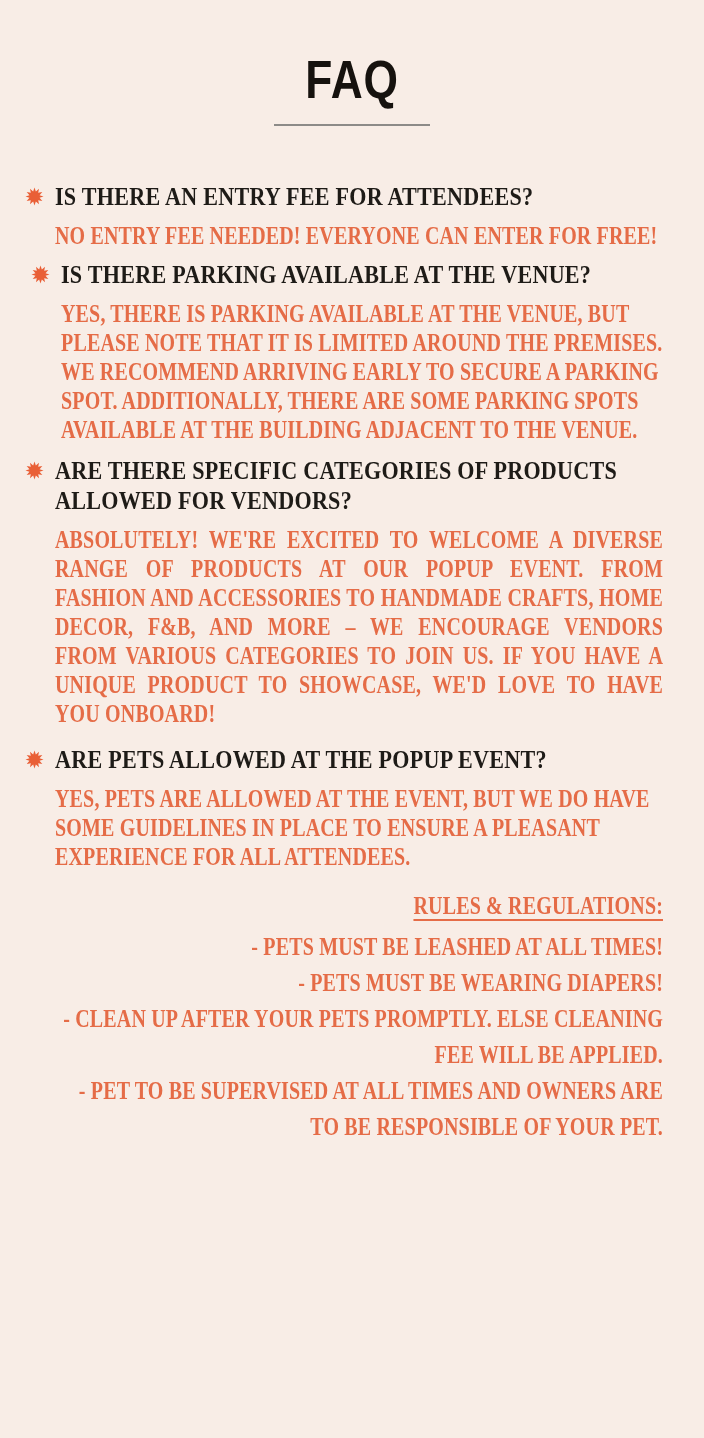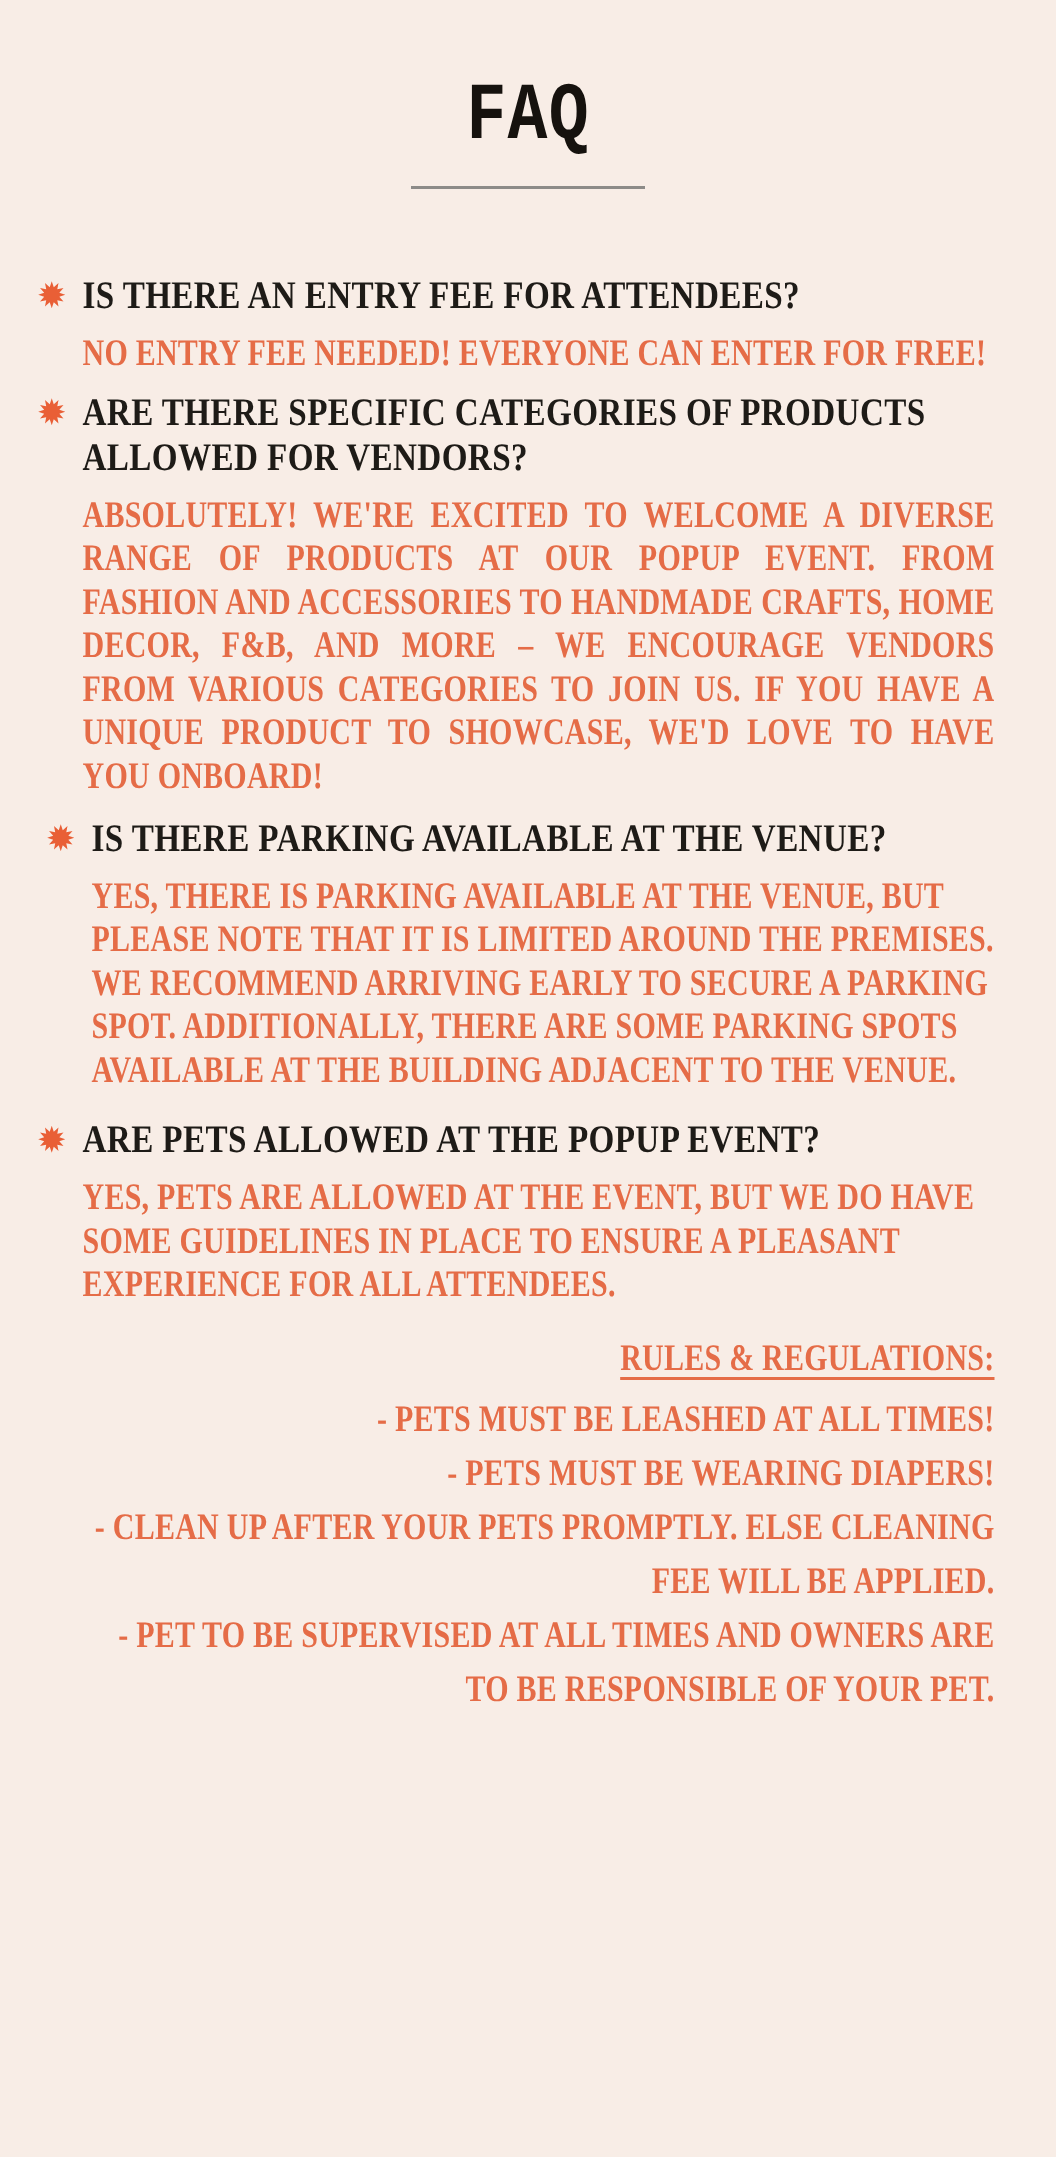--- a/index.html
+++ b/index.html
@@ -6,21 +6,21 @@
   body {
     width: 704px;
     height: 1438px;
     overflow: hidden;
     background: #F8EDE6;
     font-family: "Liberation Serif", serif;
   }
   .header { padding-top: 48px; text-align: center; }
   .page-title {
     margin: 0;
-    font-family: Liberation Mono, monospace;
+    font-family: Liberation Sans, sans-serif;
     font-weight: 700;
     font-size: 54px;
     line-height: 62px;
     color: #16120E;
     letter-spacing: 1px;
   }
   .page-title .squeeze {
     display: inline-block;
     transform: scaleX(0.82);
     transform-origin: center top;
@@ -143,43 +143,43 @@
   <div class="faq-item">
     <span class="bullet">
         <svg viewBox="0 0 20 20">
           <polygon fill="#E95F36" points="19.5,10 15.31,11.42 18.23,14.75 13.89,13.89 14.75,18.23 11.42,15.31 10,19.5 8.58,15.31 5.25,18.23 6.11,13.89 1.77,14.75 4.69,11.42 0.5,10 4.69,8.58 1.77,5.25 6.11,6.11 5.25,1.77 8.58,4.69 10,0.5 11.42,4.69 14.75,1.77 13.89,6.11 18.23,5.25 15.31,8.58"></polygon>
         </svg>
       </span>
     <p class="question">IS THERE AN ENTRY FEE FOR ATTENDEES?</p>
     <p class="answer serif">NO ENTRY FEE NEEDED! EVERYONE CAN ENTER FOR FREE!</p>
   </div>
 
-  <div class="faq-item">
-    <span class="bullet">
-        <svg viewBox="0 0 20 20">
-          <polygon fill="#E95F36" points="19.5,10 15.31,11.42 18.23,14.75 13.89,13.89 14.75,18.23 11.42,15.31 10,19.5 8.58,15.31 5.25,18.23 6.11,13.89 1.77,14.75 4.69,11.42 0.5,10 4.69,8.58 1.77,5.25 6.11,6.11 5.25,1.77 8.58,4.69 10,0.5 11.42,4.69 14.75,1.77 13.89,6.11 18.23,5.25 15.31,8.58"></polygon>
-        </svg>
-      </span>
-    <p class="question">ARE THERE SPECIFIC CATEGORIES OF PRODUCTS
-ALLOWED FOR VENDORS?</p>
-    <p class="answer serif justified">ABSOLUTELY! WE'RE EXCITED TO WELCOME A DIVERSE RANGE OF PRODUCTS AT OUR POPUP EVENT. FROM FASHION AND ACCESSORIES TO HANDMADE CRAFTS, HOME DECOR, F&amp;B, AND MORE – WE ENCOURAGE VENDORS FROM VARIOUS CATEGORIES TO JOIN US. IF YOU HAVE A UNIQUE PRODUCT TO SHOWCASE, WE'D LOVE TO HAVE YOU ONBOARD!</p>
-  </div>
-
   <div class="faq-item indent">
     <span class="bullet">
         <svg viewBox="0 0 20 20">
           <polygon fill="#E95F36" points="19.5,10 15.31,11.42 18.23,14.75 13.89,13.89 14.75,18.23 11.42,15.31 10,19.5 8.58,15.31 5.25,18.23 6.11,13.89 1.77,14.75 4.69,11.42 0.5,10 4.69,8.58 1.77,5.25 6.11,6.11 5.25,1.77 8.58,4.69 10,0.5 11.42,4.69 14.75,1.77 13.89,6.11 18.23,5.25 15.31,8.58"></polygon>
         </svg>
       </span>
     <p class="question">IS THERE PARKING AVAILABLE AT THE VENUE?</p>
     <p class="answer serif">YES, THERE IS PARKING AVAILABLE AT THE VENUE, BUT
 PLEASE NOTE THAT IT IS LIMITED AROUND THE PREMISES.
 WE RECOMMEND ARRIVING EARLY TO SECURE A PARKING
 SPOT. ADDITIONALLY, THERE ARE SOME PARKING SPOTS
 AVAILABLE AT THE BUILDING ADJACENT TO THE VENUE.</p>
+  </div>
+
+  <div class="faq-item">
+    <span class="bullet">
+        <svg viewBox="0 0 20 20">
+          <polygon fill="#E95F36" points="19.5,10 15.31,11.42 18.23,14.75 13.89,13.89 14.75,18.23 11.42,15.31 10,19.5 8.58,15.31 5.25,18.23 6.11,13.89 1.77,14.75 4.69,11.42 0.5,10 4.69,8.58 1.77,5.25 6.11,6.11 5.25,1.77 8.58,4.69 10,0.5 11.42,4.69 14.75,1.77 13.89,6.11 18.23,5.25 15.31,8.58"></polygon>
+        </svg>
+      </span>
+    <p class="question">ARE THERE SPECIFIC CATEGORIES OF PRODUCTS
+ALLOWED FOR VENDORS?</p>
+    <p class="answer serif justified">ABSOLUTELY! WE'RE EXCITED TO WELCOME A DIVERSE RANGE OF PRODUCTS AT OUR POPUP EVENT. FROM FASHION AND ACCESSORIES TO HANDMADE CRAFTS, HOME DECOR, F&amp;B, AND MORE – WE ENCOURAGE VENDORS FROM VARIOUS CATEGORIES TO JOIN US. IF YOU HAVE A UNIQUE PRODUCT TO SHOWCASE, WE'D LOVE TO HAVE YOU ONBOARD!</p>
   </div>
 
   <div class="faq-item">
     <span class="bullet">
         <svg viewBox="0 0 20 20">
           <polygon fill="#E95F36" points="19.5,10 15.31,11.42 18.23,14.75 13.89,13.89 14.75,18.23 11.42,15.31 10,19.5 8.58,15.31 5.25,18.23 6.11,13.89 1.77,14.75 4.69,11.42 0.5,10 4.69,8.58 1.77,5.25 6.11,6.11 5.25,1.77 8.58,4.69 10,0.5 11.42,4.69 14.75,1.77 13.89,6.11 18.23,5.25 15.31,8.58"></polygon>
         </svg>
       </span>
     <p class="question">ARE PETS ALLOWED AT THE POPUP EVENT?</p>
     <p class="answer serif">YES, PETS ARE ALLOWED AT THE EVENT, BUT WE DO HAVE

